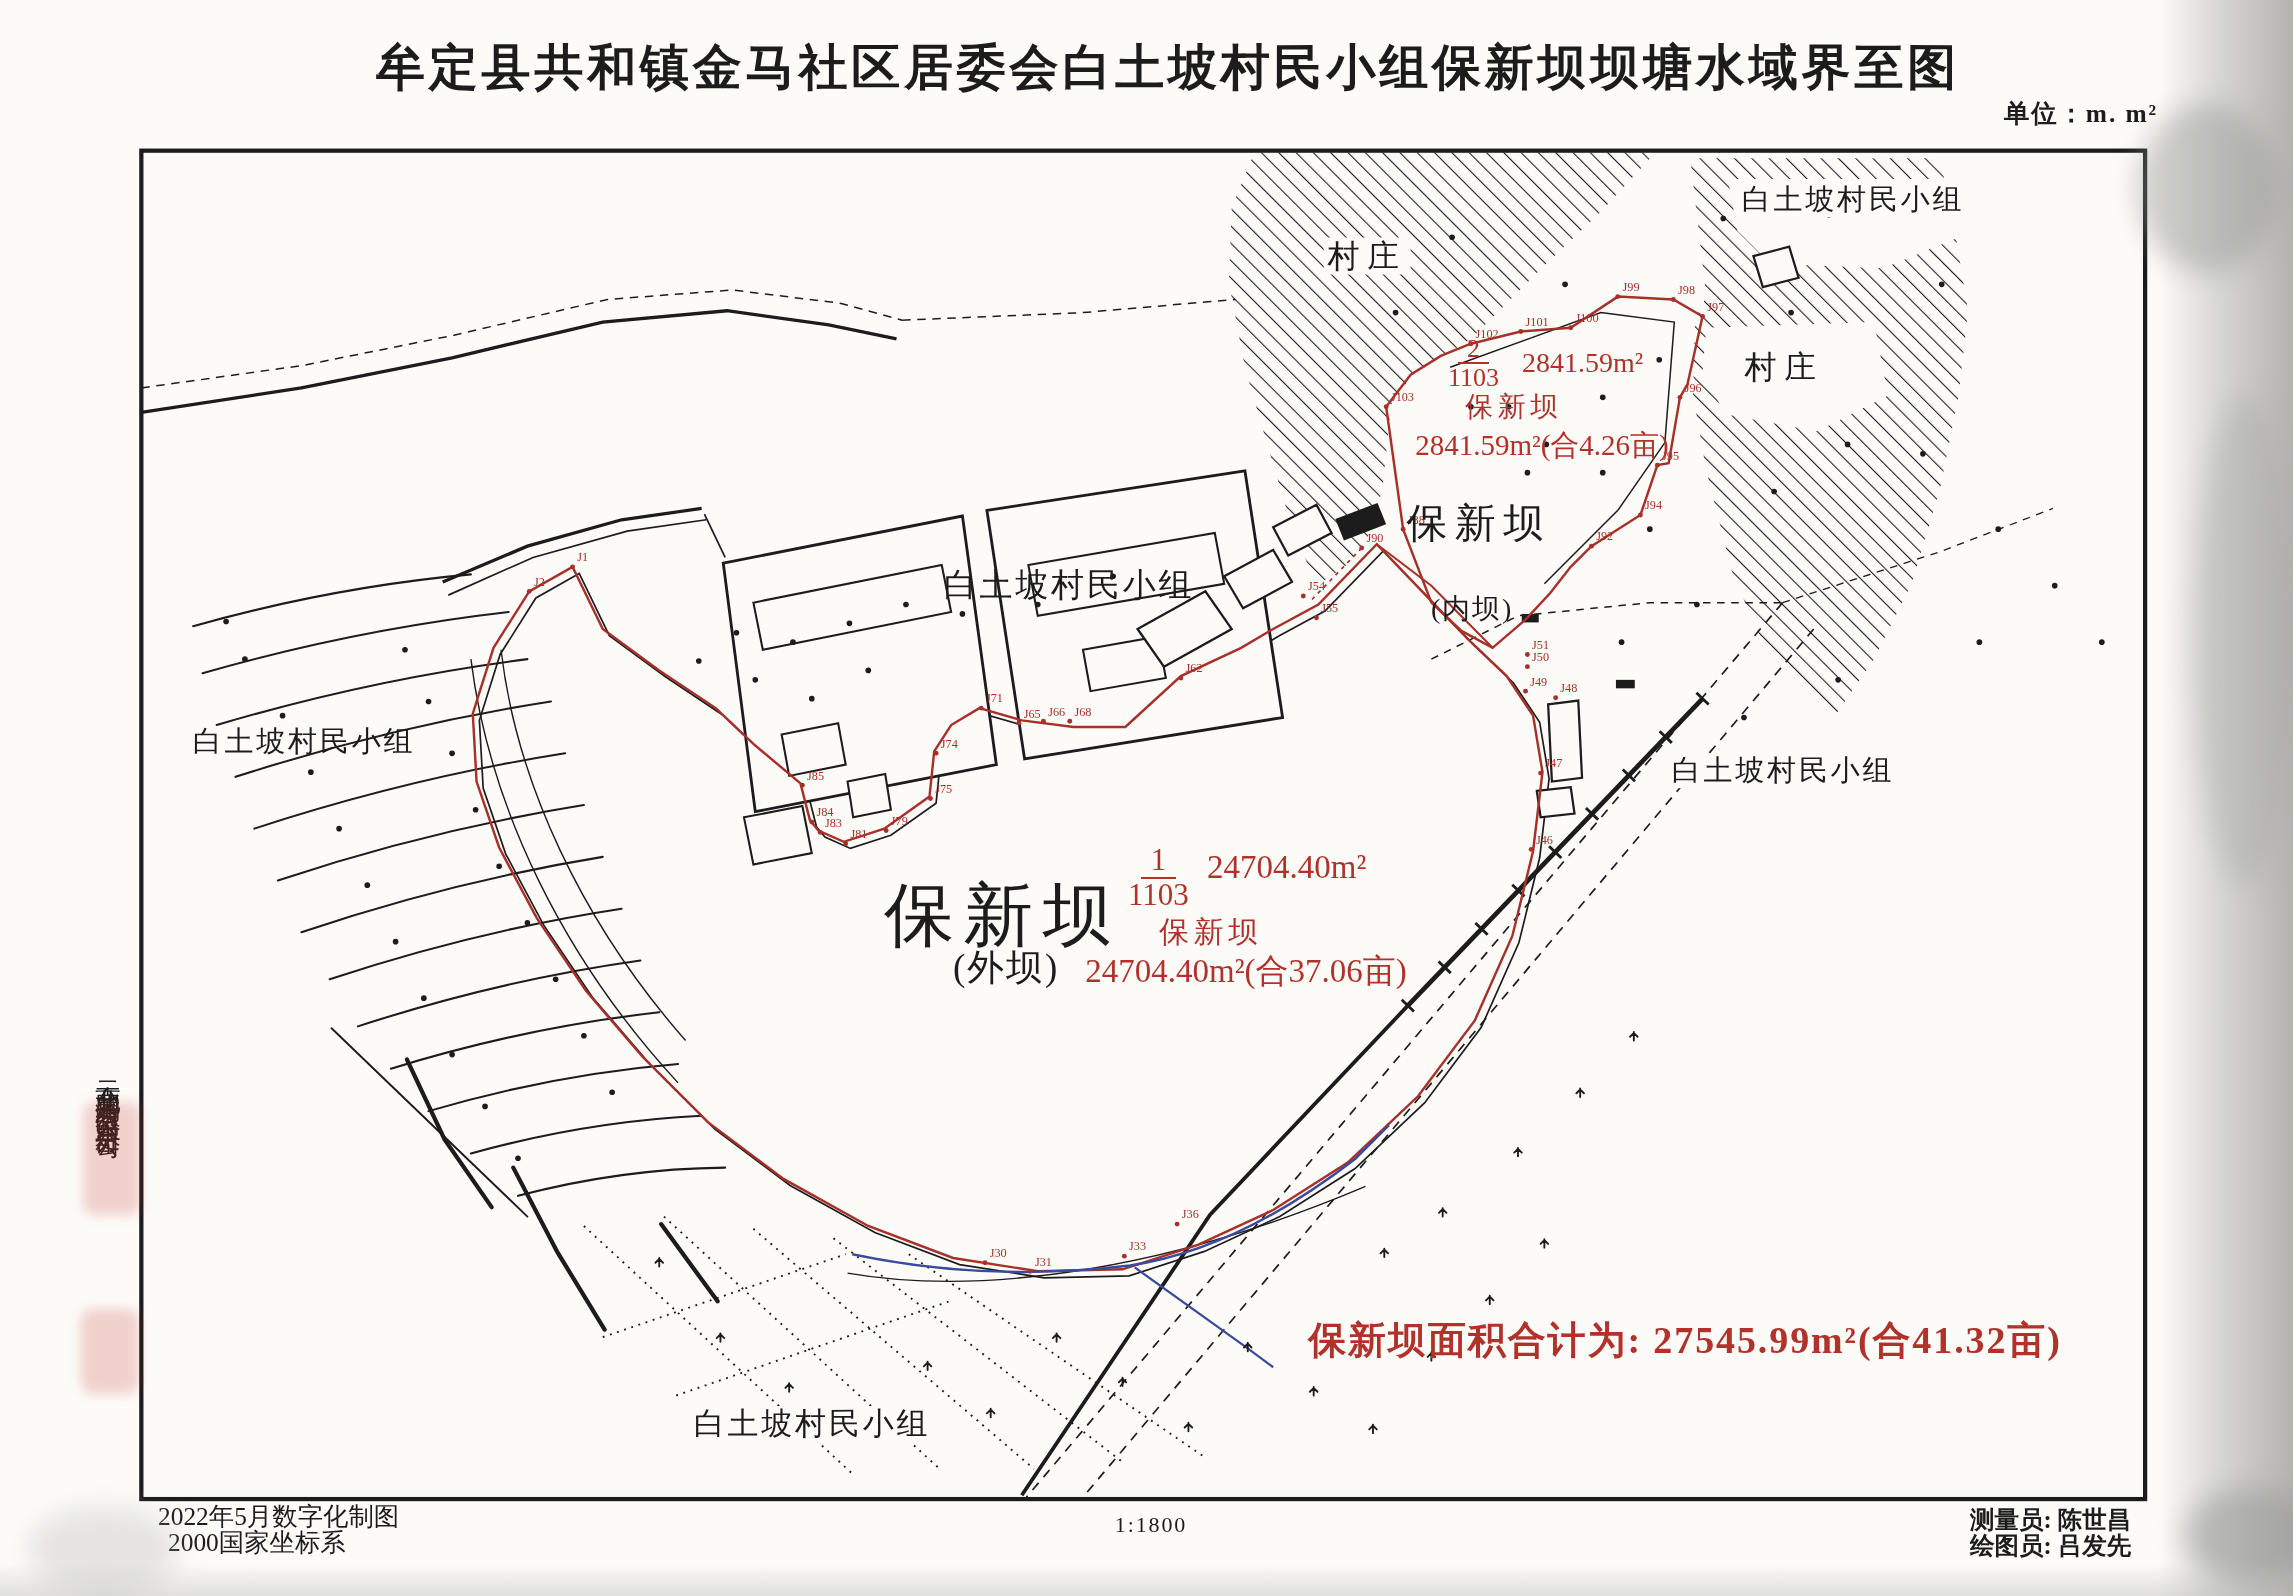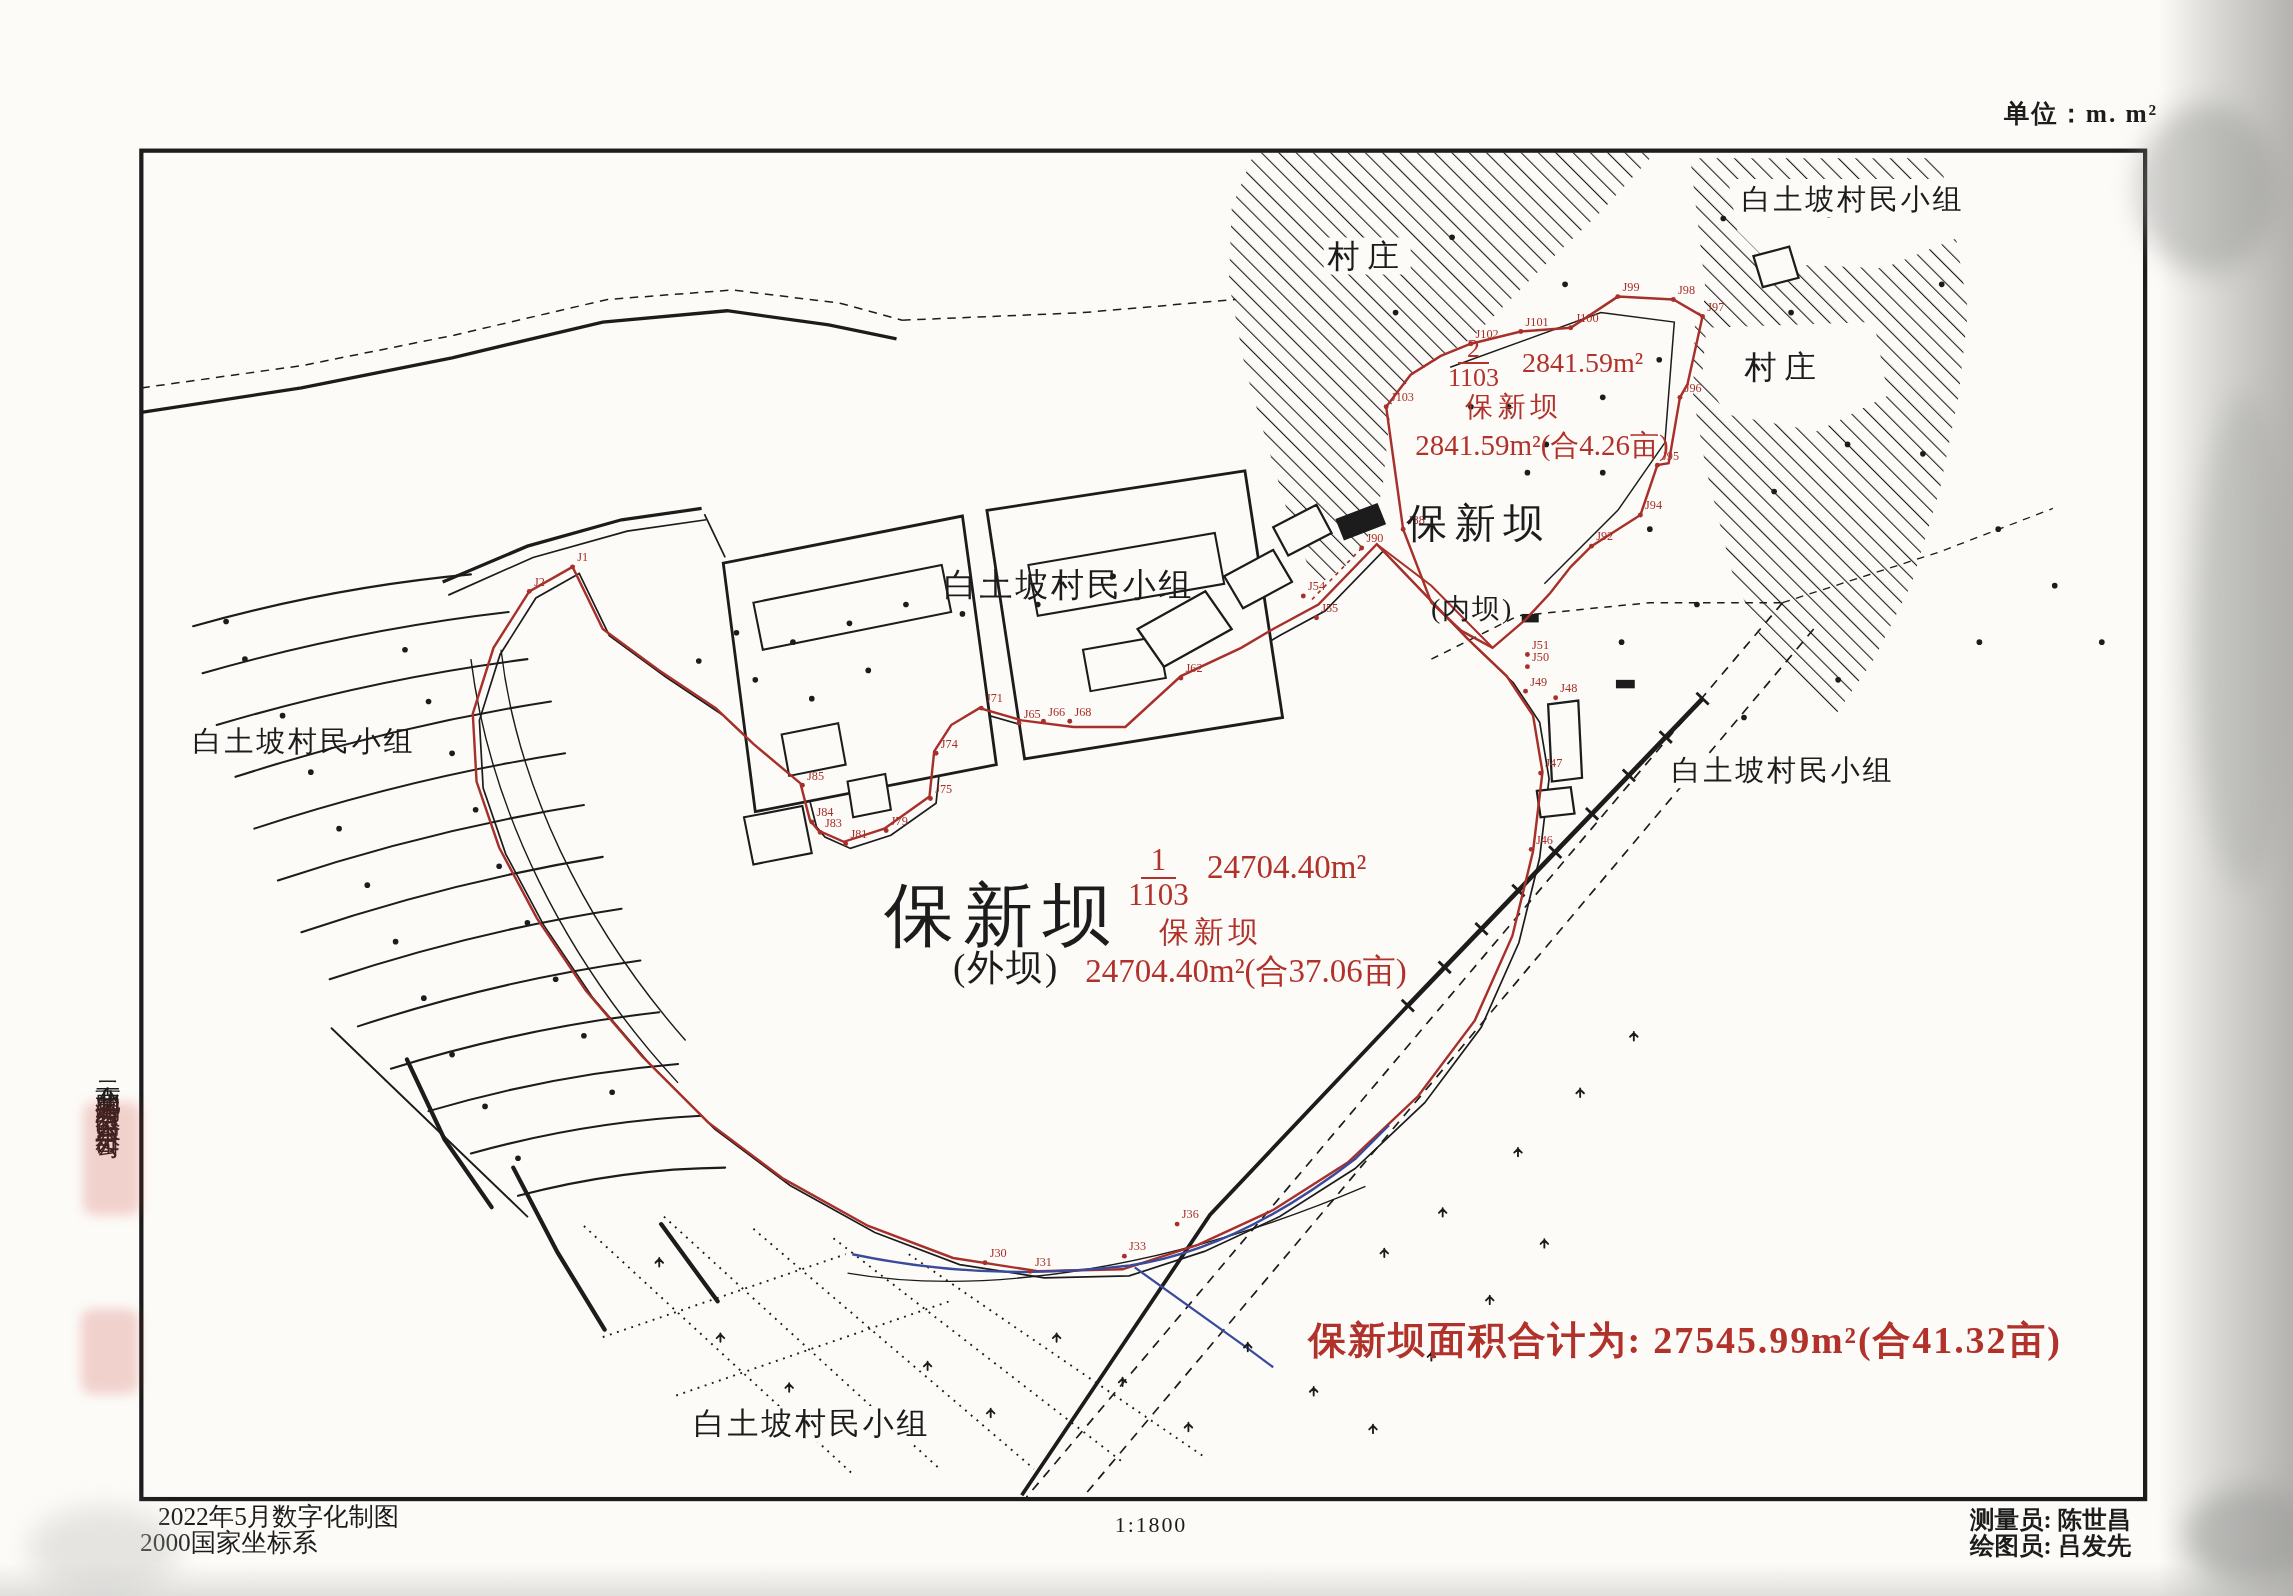--- a/index.html
+++ b/index.html
@@ -325,20 +325,21 @@
         <text x="1620" y="346" fill="var(--red)">J101</text>
         <circle cx="1562" cy="365" r="2.6" fill="var(--red)"></circle>
         <text x="1567" y="359" fill="var(--red)">J102</text>
         <circle cx="1472" cy="432" r="2.6" fill="var(--red)"></circle>
         <text x="1477" y="426" fill="var(--red)">J103</text>
       </g>
 
     <rect x="150" y="160" width="2128" height="1432" fill="none" stroke="var(--ink)" stroke-width="4.5"></rect>
   </svg>
 
+  <div class="lbl ctr" id="title" style="left:1168px;top:68px;">牟定县共和镇金马社区居委会白土坡村民小组保新坝坝塘水域界至图</div>
 
   <div class="lbl" id="units" style="left:2004px;top:100px;">单位：m. m²</div>
 
   <div class="lbl ctr vg halo" style="left:1853px;top:200px;">白土坡村民小组</div>
   <div class="lbl ctr hamlet halo" style="left:1367px;top:256px;">村庄</div>
   <div class="lbl ctr hamlet halo" style="left:1784px;top:367px;">村庄</div>
   <div class="lbl ctr vg" style="left:1069px;top:585px;font-size:33px;">白土坡村民小组</div>
   <div class="lbl ctr vg" style="left:304px;top:742px;">白土坡村民小组</div>
   <div class="lbl ctr vg halo" style="left:1783px;top:771px;">白土坡村民小组</div>
   <div class="lbl ctr vg halo" style="left:812px;top:1424px;font-size:31px;">白土坡村民小组</div>
@@ -359,21 +360,21 @@
     <span class="num">1</span>
     <span>1103</span>
   </div>
   <div class="lbl red" style="left:1207px;top:849px;font-size:33px;">24704.40m²</div>
   <div class="lbl ctr red" style="left:1211px;top:931px;font-size:30px;letter-spacing:4.7px;">保新坝</div>
   <div class="lbl ctr red" style="left:1246px;top:971px;font-size:33px;">24704.40m²(合37.06亩)</div>
 
   <div class="lbl ctr red" id="total-note" style="left:1641px;top:1341px;">保新坝面积合计为: 27545.99m²(合41.32亩)</div>
 
   <div class="lbl foot" style="left:158px;top:1503px;">2022年5月数字化制图</div>
-  <div class="lbl foot" style="left:140px;top:1529px;">2000国家坐标系</div>
+  <div class="lbl foot" style="left:168px;top:1529px;">2000国家坐标系</div>
   <div class="lbl ctr" id="scale" style="left:1151px;top:1525px;">1:1800</div>
   <div class="lbl footb" style="left:1970px;top:1507px;">测量员: 陈世昌</div>
   <div class="lbl footb" style="left:1970px;top:1533px;">绘图员: 吕发先</div>
 
   <div class="lbl" id="company" style="left:94px;top:1062px;height:414px;">云南北岸测绘有限公司牟定分公司</div>
   <div class="seal" style="left:83px;top:1102px;width:58px;height:113px;"></div>
   <div class="seal" style="left:81px;top:1309px;width:58px;height:85px;"></div>
 
   <div class="band-right"></div>
   <div class="smudge s1"></div>

